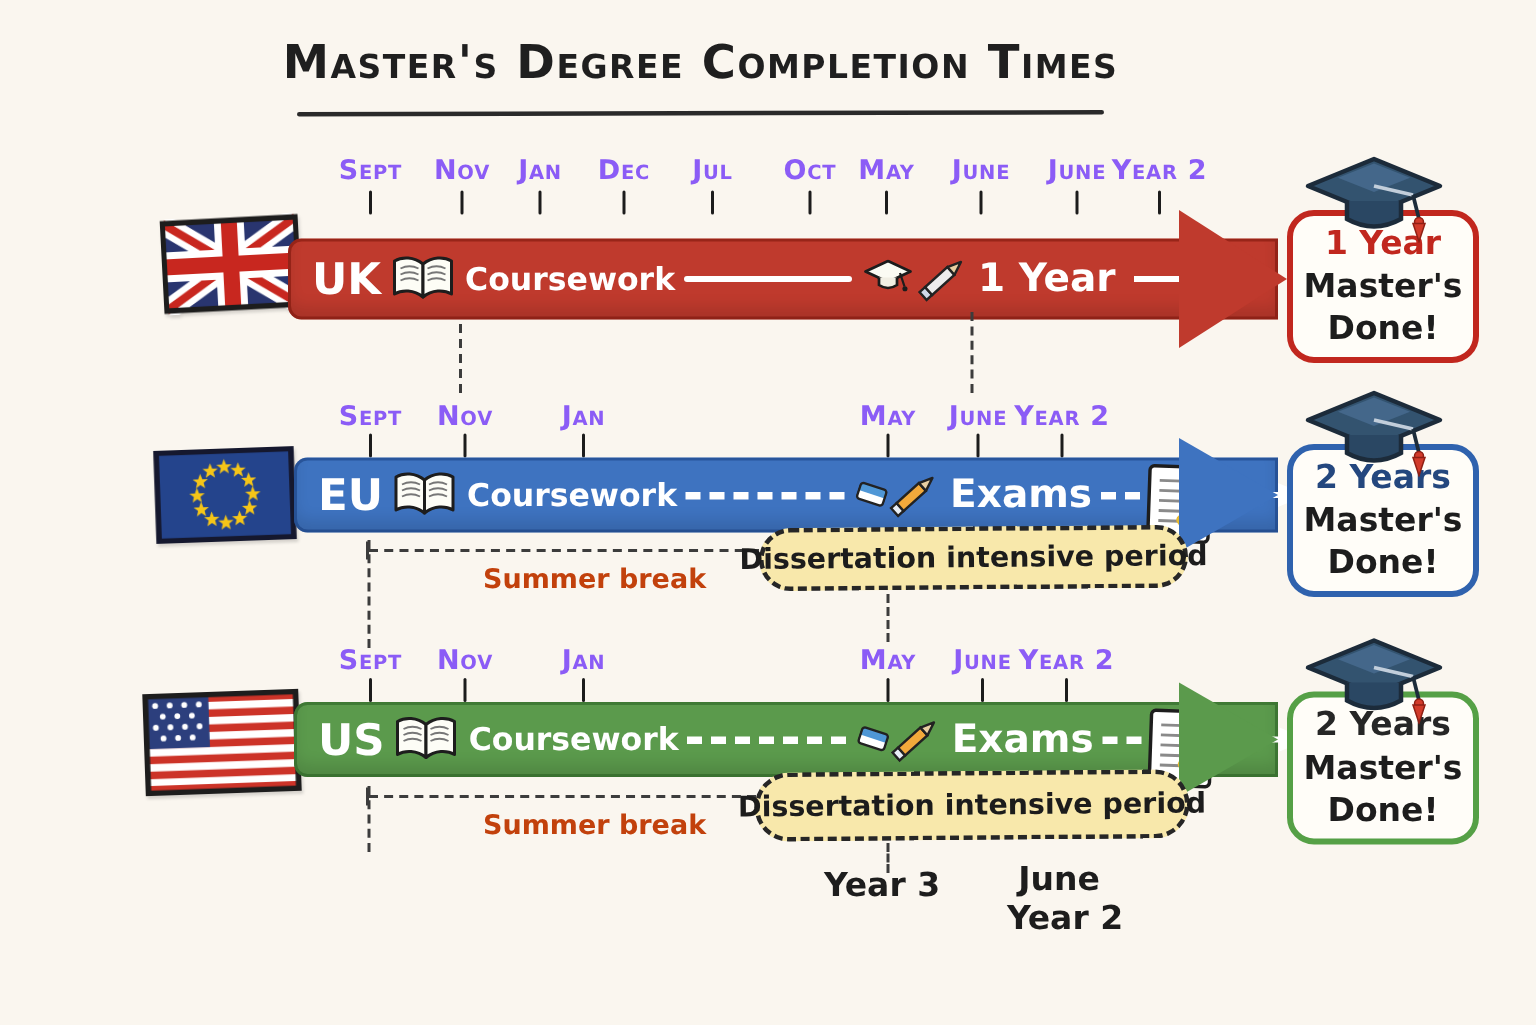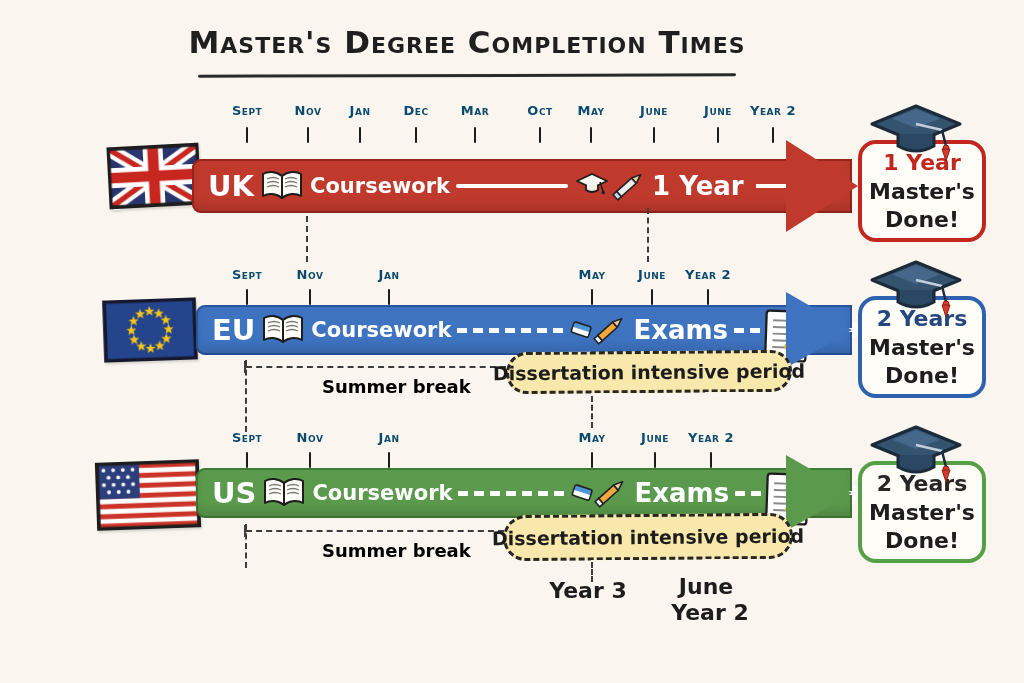--- a/index.html
+++ b/index.html
@@ -5,22 +5,22 @@
   html,body{margin:0;padding:0;}
   body{font-family:"DejaVu Sans","Liberation Sans",sans-serif;background:#e8e8e8;}
   #canvas{position:relative;width:1024px;height:683px;background:var(--background,#faf6ef);overflow:hidden;margin:0 auto;}
 
   
   .title{position:absolute;left:160px;top:24px;width:614px;text-align:center;
          font-size:31px;font-weight:700;font-variant:small-caps;letter-spacing:1px;color:var(--ink,#1f1f1f);}
   .title-underline{position:absolute;left:198px;top:74px;width:538px;height:3px;background:#2a2a2a;border-radius:3px;transform:rotate(-.15deg);}
 
   
-  .month{position:absolute;transform:translateX(-50%);font-size:13px;font-weight:700;
-         font-variant:small-caps;letter-spacing:.5px;color:#0c4a6e;white-space:nowrap;}
+  .month{position:absolute;transform:translateX(-50%);font-size:18px;font-weight:700;
+         font-variant:small-caps;letter-spacing:.5px;color:#8b5cf6;white-space:nowrap;}
   .tick{position:absolute;width:2px;height:16px;background:#1c1c1c;transform:translateX(-50%);border-radius:1px;}
 
   
   .bar{position:absolute;display:flex;align-items:center;border-radius:9px 0 0 9px;overflow:visible;}
   .bar .pad{width:14px;flex:none;}
   .bar-uk{left:192px;top:159px;width:660px;height:54px;background:var(--uk-red,#bf3a2d);
           box-shadow:inset 0 0 0 2px rgba(120,20,10,.55), inset 0 -8px 10px rgba(0,0,0,.12);text-align:center;}
   .bar-eu{left:196px;top:305px;width:656px;height:50px;background:var(--eu-blue,#3e73c0);
           box-shadow:inset 0 0 0 2px rgba(20,55,120,.5), inset 0 -8px 10px rgba(0,0,0,.12);}
   .bar-us{left:196px;top:468px;width:656px;height:50px;background:var(--us-green,#5b9a4c);
@@ -51,39 +51,39 @@
   .badge-uk .l1{color:var(--uk-result-text,#c1271e);}
   .badge-eu .l1{color:var(--eu-result-text,#24477e);}
   .badge-us .l1{color:var(--us-result-text,#262626);}
   .badge-cap{position:absolute;z-index:3;line-height:0;}
 
   
   .vdash{position:absolute;width:0;border-left:2px dashed #3c3c3c;}
   .hdash{position:absolute;height:0;border-top:2px dashed #3c3c3c;}
   .endcap{position:absolute;width:2px;height:12px;background:#3c3c3c;}
 
-  .note{position:absolute;font-size:18px;font-weight:700;color:#000000;white-space:nowrap;}
+  .note{position:absolute;font-size:18px;font-weight:700;color:#c2410c;white-space:nowrap;}
   .pill{position:absolute;background:var(--pill-yellow,#f8e8ab);border:3px dashed #262626;border-radius:26px;
         display:flex;align-items:center;justify-content:center;font-size:19px;font-weight:700;color:#1c1c1c;
         box-sizing:border-box;white-space:nowrap;}
   .foot{position:absolute;font-size:22px;font-weight:700;color:#1d1d1d;text-align:center;width:100px;}
 </style>
 </head>
 <body>
 
 <div id="canvas">
 
   <div class="title">Master's Degree Completion Times</div>
   <div class="title-underline"></div>
 
   <span class="month" style="left:247px;top:103px">Sept</span>
   <span class="month" style="left:308px;top:103px">Nov</span>
   <span class="month" style="left:360px;top:103px">Jan</span>
   <span class="month" style="left:416px;top:103px">Dec</span>
-  <span class="month" style="left:475px;top:103px">Mar</span>
+  <span class="month" style="left:475px;top:103px">Jul</span>
   <span class="month" style="left:540px;top:103px">Oct</span>
   <span class="month" style="left:591px;top:103px">May</span>
   <span class="month" style="left:654px;top:103px">June</span>
   <span class="month" style="left:718px;top:103px">June</span>
   <span class="month" style="left:773px;top:103px">Year 2</span>
   <i class="tick" style="left:247px;top:127px"></i>
   <i class="tick" style="left:308px;top:127px"></i>
   <i class="tick" style="left:360px;top:127px"></i>
   <i class="tick" style="left:416px;top:127px"></i>
   <i class="tick" style="left:475px;top:127px"></i>

